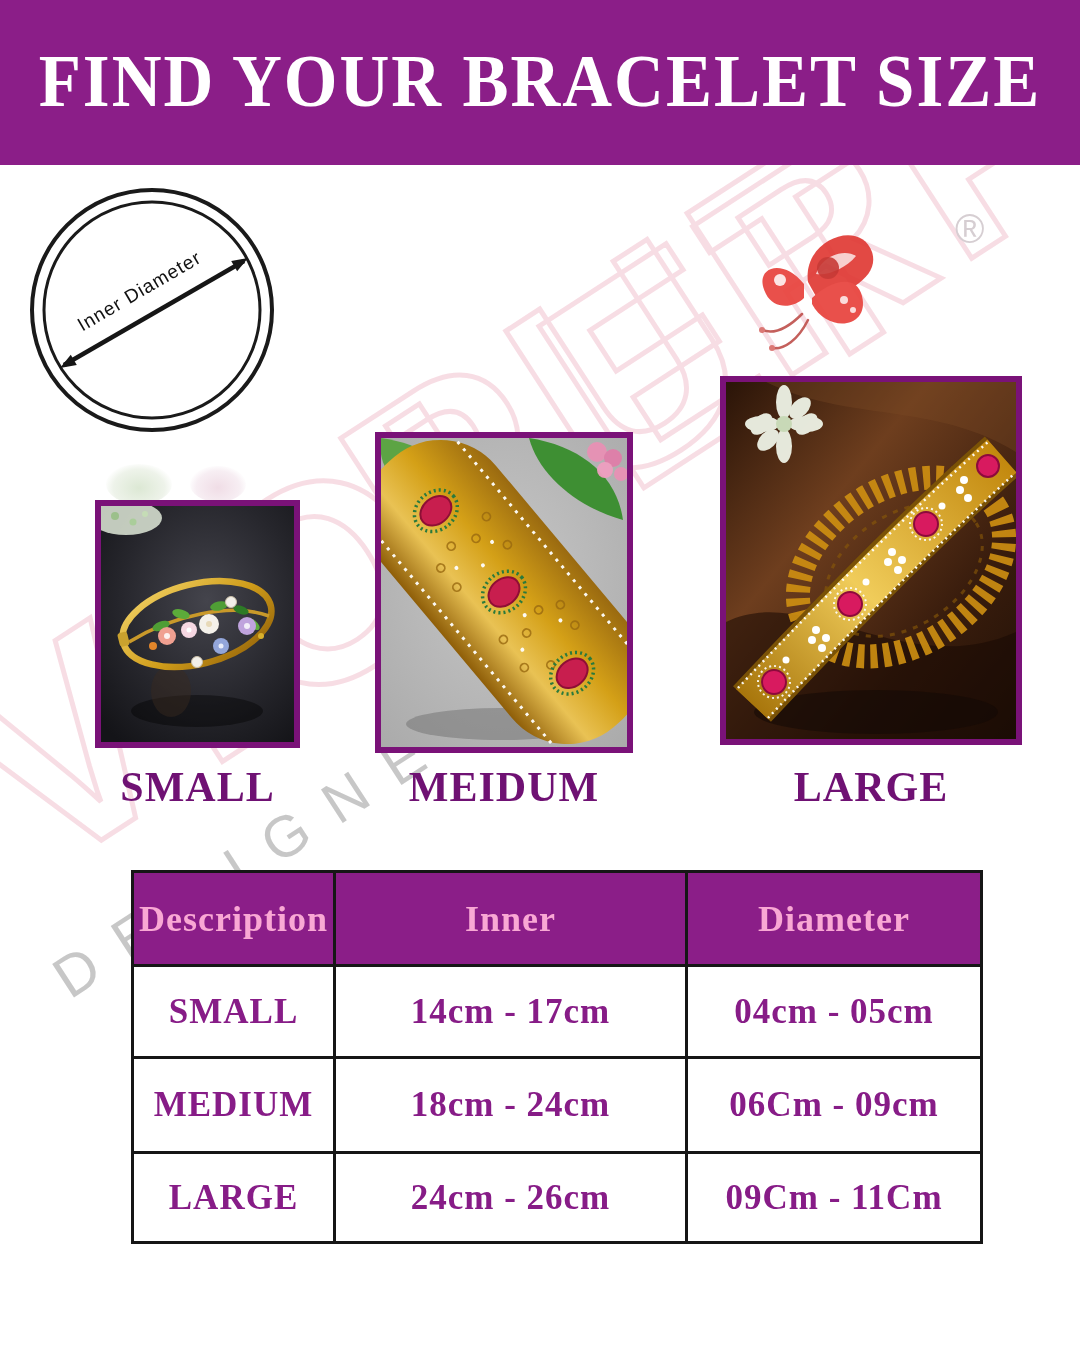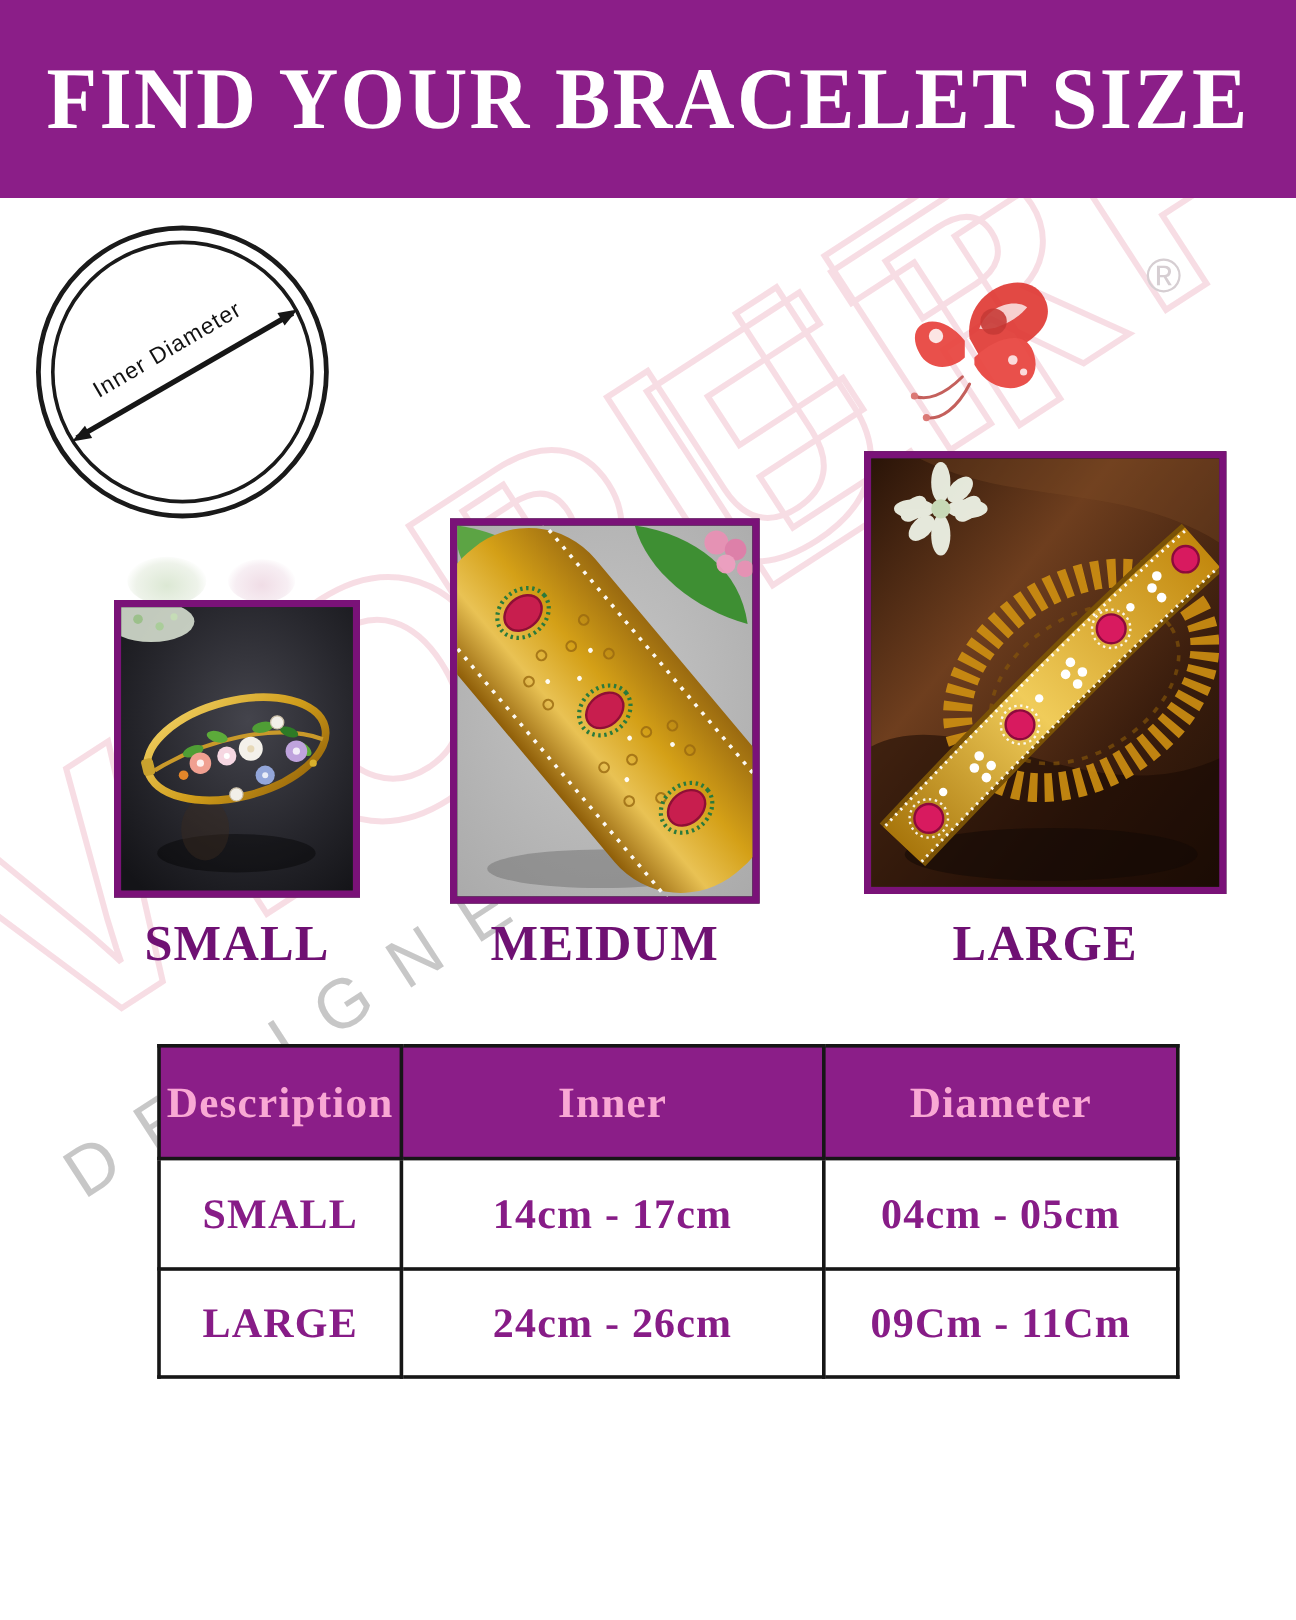--- a/index.html
+++ b/index.html
@@ -282,20 +282,25 @@
           <th>Inner</th>
           <th>Diameter</th>
         </tr>
       </thead>
       <tbody>
         <tr class="r1">
           <td>SMALL</td>
           <td>14cm - 17cm</td>
           <td>04cm - 05cm</td>
         </tr>
+        <tr class="r2">
+          <td>MEDIUM</td>
+          <td>18cm - 24cm</td>
+          <td>06Cm - 09cm</td>
+        </tr>
         <tr class="r3">
           <td>LARGE</td>
           <td>24cm - 26cm</td>
           <td>09Cm - 11Cm</td>
         </tr>
       </tbody>
     </table>
   </div>
 
 </div>

